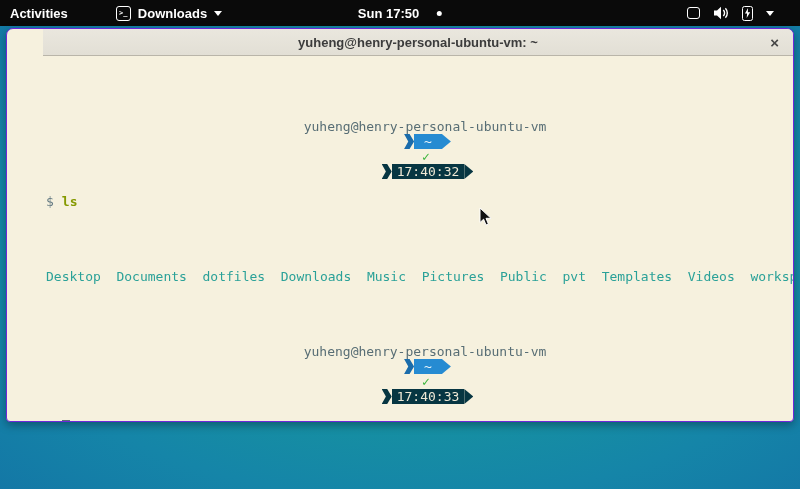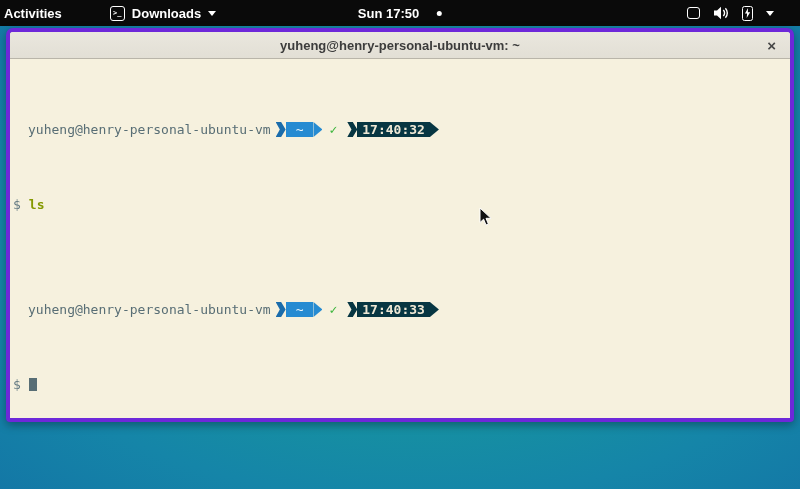--- a/index.html
+++ b/index.html
@@ -11,21 +11,21 @@
       var(--desktop-center) 0%, var(--desktop-mid) 55%, var(--desktop-edge) 100%);
   }
 
   
   .topbar {
     position:absolute; top:0; left:0; width:800px; height:26px;
     background:var(--topbar-bg); color:#fff;
     display:flex; align-items:center;
     font-size:13px; font-weight:700;
   }
-  .activities { margin-left:0; padding:0 4px; cursor:pointer; }
+  .activities { margin-left:6px; padding:0 4px; cursor:pointer; }
   .app-menu { margin-left:44px; display:flex; align-items:center; gap:7px; cursor:pointer; }
   .term-icon {
     width:15px; height:15px; border:1.5px solid #fff; border-radius:3px;
     display:flex; align-items:center; justify-content:center;
     font:7px "DejaVu Sans Mono", monospace; font-weight:700; letter-spacing:0;
   }
   .caret-down {
     width:0; height:0; border-left:4px solid transparent; border-right:4px solid transparent;
     border-top:5px solid #fff; display:inline-block;
   }
@@ -44,54 +44,55 @@
     display:flex; align-items:center; justify-content:center;
   }
   .bolt {
     width:7px; height:10px; background:#fff;
     clip-path:polygon(58% 0, 14% 56%, 44% 56%, 38% 100%, 88% 42%, 55% 42%);
   }
 
   
   .window {
     position:absolute; left:6px; top:28px; width:788px; height:394px;
-    border:4px solid #6d28d9; border-radius:7px 7px 4px 4px;
+    border:1px solid #6d28d9; border-radius:7px 7px 4px 4px;
     background:var(--terminal-bg); overflow:hidden;
     box-shadow:0 3px 10px rgba(0,0,0,.35);
+    padding-left:36px;
   }
   .titlebar {
     height:27px; background:linear-gradient(var(--titlebar-bg), #e2dfd5);
     border-bottom:1px solid #b9b5a9;
     display:flex; align-items:center; justify-content:center; position:relative;
     font-size:13px; font-weight:700; color:#3c3c3c; cursor:default;
   }
   .close-btn {
     position:absolute; right:11px; top:0; height:27px; display:flex; align-items:center;
     font-size:15px; font-weight:700; color:#474747; cursor:pointer; padding:0 3px;
   }
 
   
   .terminal {
     padding:3px 4px 0 3px; height:366px; cursor:text;
     font:13px/15px "DejaVu Sans Mono", monospace;
     color:var(--prompt-gray); white-space:pre;
   }
   .line { height:15px; display:flex; align-items:center; }
-  .prompt-line { padding-left:15px; }
+  .prompt-line { padding-left:15px;flex-direction:column; }
   .host { color:var(--host-gray); }
   .pl { display:inline-flex; align-items:center; height:15px; margin-left:5px; }
   .chev {
     width:10px; height:15px; display:inline-block;
     clip-path:polygon(0 0, 55% 0, 100% 50%, 55% 100%, 0 100%, 42% 50%);
   }
   .blue-chev { background:var(--chevron-blue); }
   .dark-chev { background:var(--segment-dark); }
   .seg { height:15px; line-height:15px; display:inline-block; }
   .blue-seg { background:var(--accent-blue); color:#e8f4fb; padding:0 10px; }
-  .dark-seg { background:var(--segment-dark); color:var(--time-text); padding:0 5px;font-weight:bold; }
+  .dark-seg { background:var(--segment-dark); color:var(--time-text); padding:0 5px; }
   .tip { width:9px; height:15px; display:inline-block; clip-path:polygon(0 0, 100% 50%, 0 100%); }
   .blue-tip { background:var(--accent-blue); }
   .dark-tip { background:var(--segment-dark); }
   .check { color:var(--check-green); font-weight:700; margin:0 5px 0 7px; }
   .dollar { color:var(--prompt-gray); margin-right:8px; }
   .cmd { color:var(--command-green);font-weight:bold; }
   .listing { display:flex; gap:2ch; color:var(--dir-teal); }
   .cursor-block { width:8px; height:13px; background:var(--host-gray); display:inline-block; }
 
   
@@ -149,20 +150,21 @@
       </span>
     </div>
 
     
     <div class="line">
       <span class="dollar">$</span>
       <span class="cmd">ls</span>
     </div>
 
     
+    <div class="line listing"><span>Desktop</span><span>Documents</span><span>dotfiles</span><span>Downloads</span><span>Music</span><span>Pictures</span><span>Public</span><span>pvt</span><span>Templates</span><span>Videos</span><span>workspace</span></div>
 
     
     <div class="line prompt-line">
       <span class="host">yuheng@henry-personal-ubuntu-vm</span>
       <span class="pl">
         <span class="chev blue-chev"></span>
         <span class="seg blue-seg">~</span>
         <span class="tip blue-tip"></span>
       </span>
       <span class="check">✓</span>

